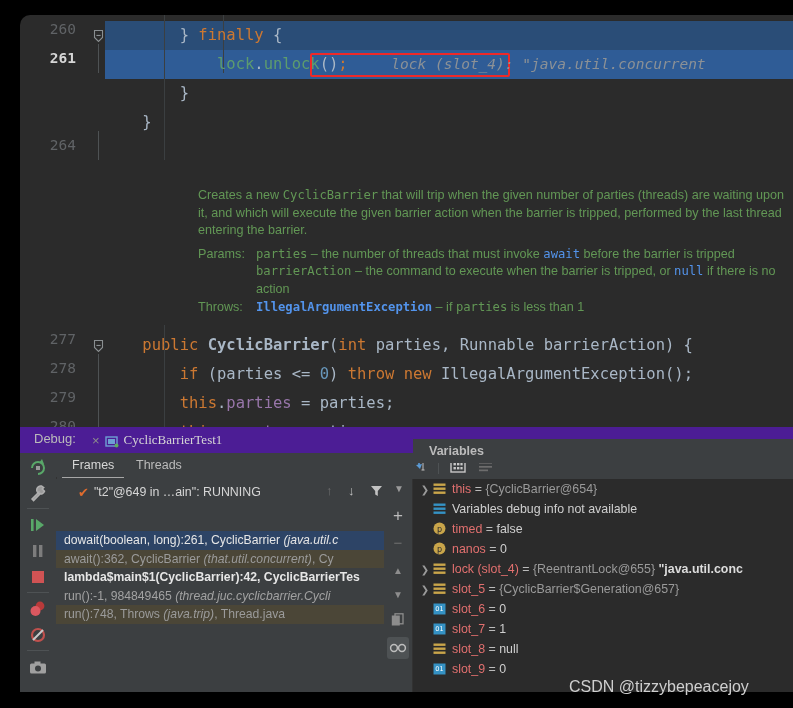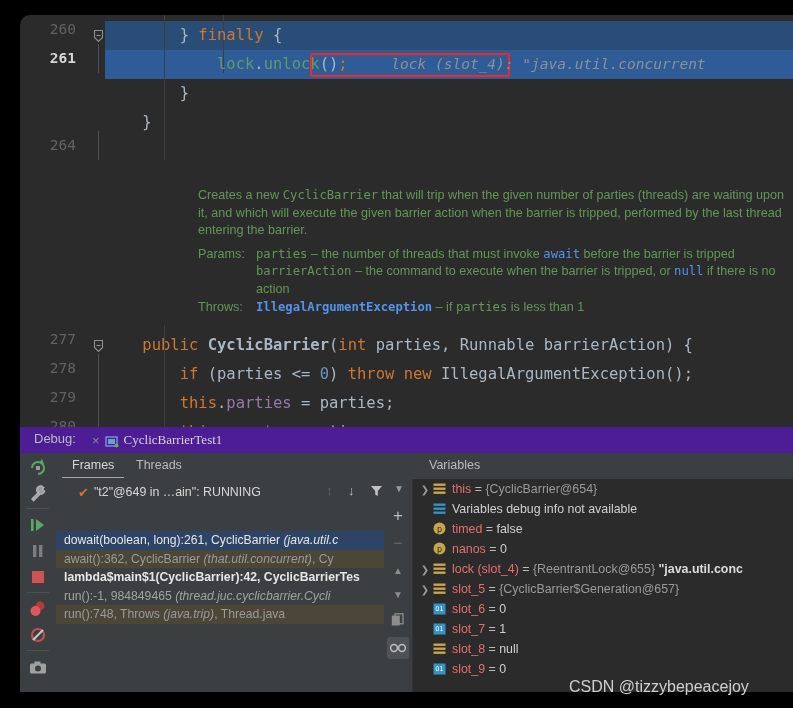--- a/index.html
+++ b/index.html
@@ -287,21 +287,21 @@
     </div>
 
     <div class="pane-hdr" style="position:absolute;left:36px;top:26px;width:356px;">
       <div class="pane-tab sel" style="left:6px">
         <span>Frames</span>
       </div>
       <div class="pane-tab" style="left:70px">
         <span>Threads</span>
       </div>
     </div>
-    <div class="pane-hdr" style="position:absolute;left:393px;top:26px;right:0;">
+    <div class="pane-hdr" style="position:absolute;left:393px;top:12px;right:0;font-weight:bold;">
       <div class="pane-tab" style="left:6px;color:#bbbbbb">
         <span>Variables</span>
       </div>
     </div>
 
     <div class="frames">
       <div class="fr-toolbar">
         <div class="fr-thread">
           <span style="color:#e06c2e;font-size:13px;">✔</span>
           <span class="t">"t2"@649 in …ain": RUNNING</span>

